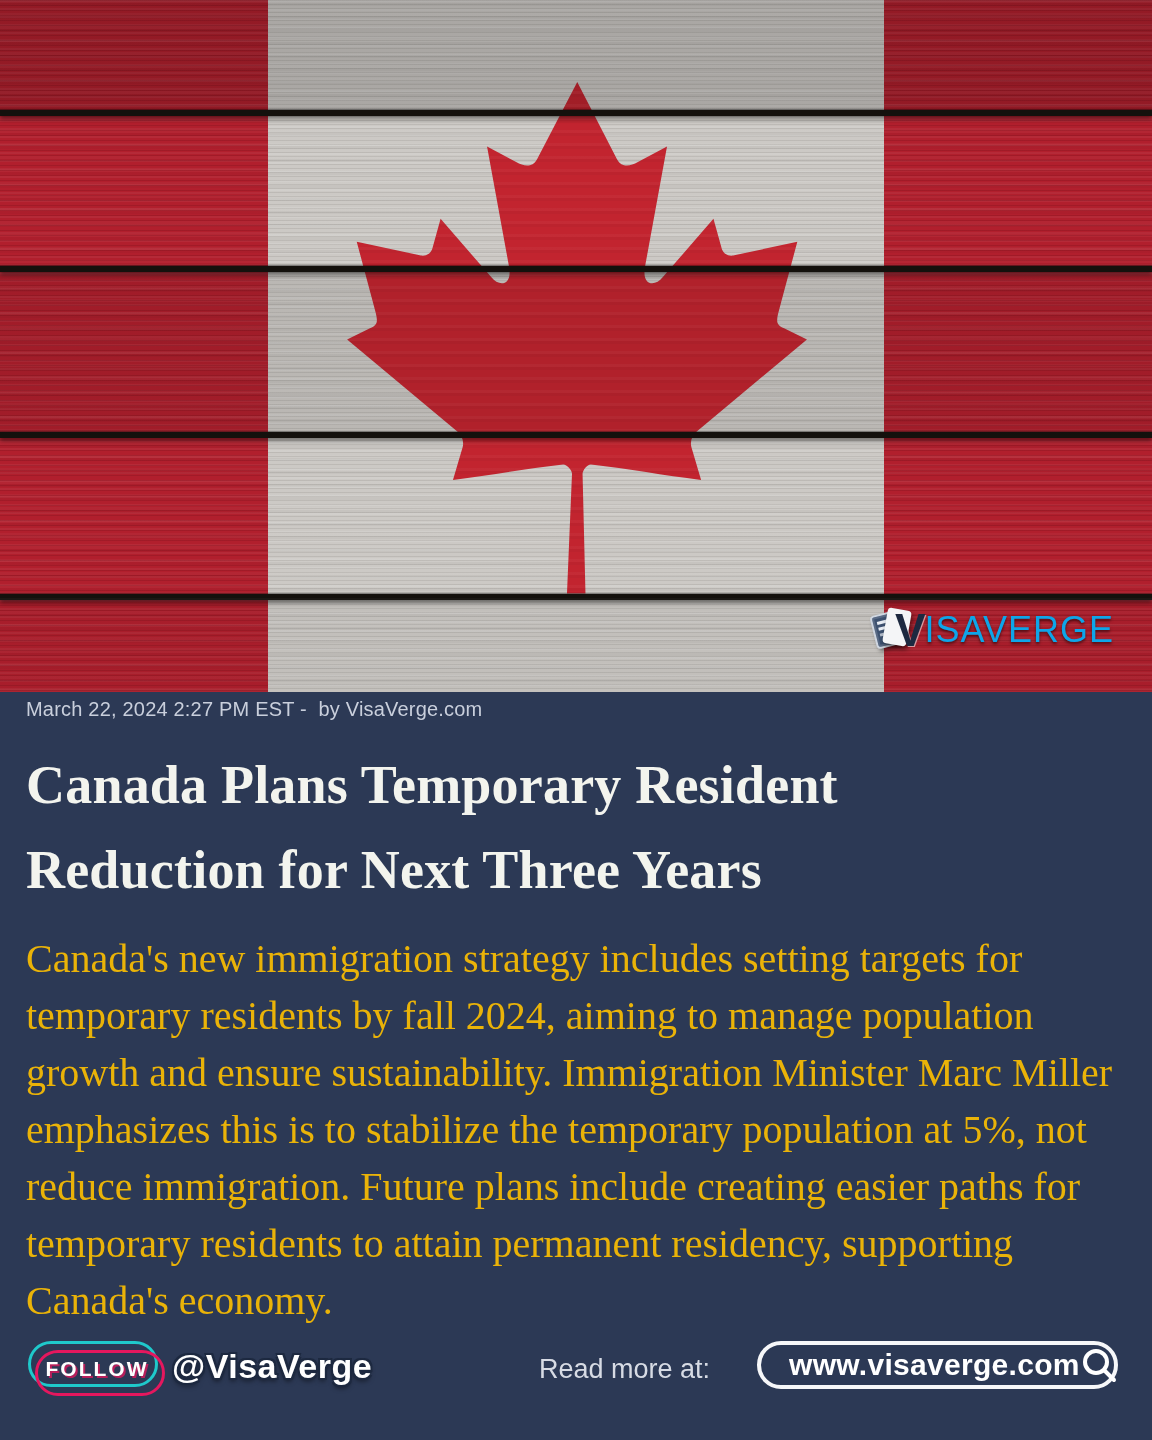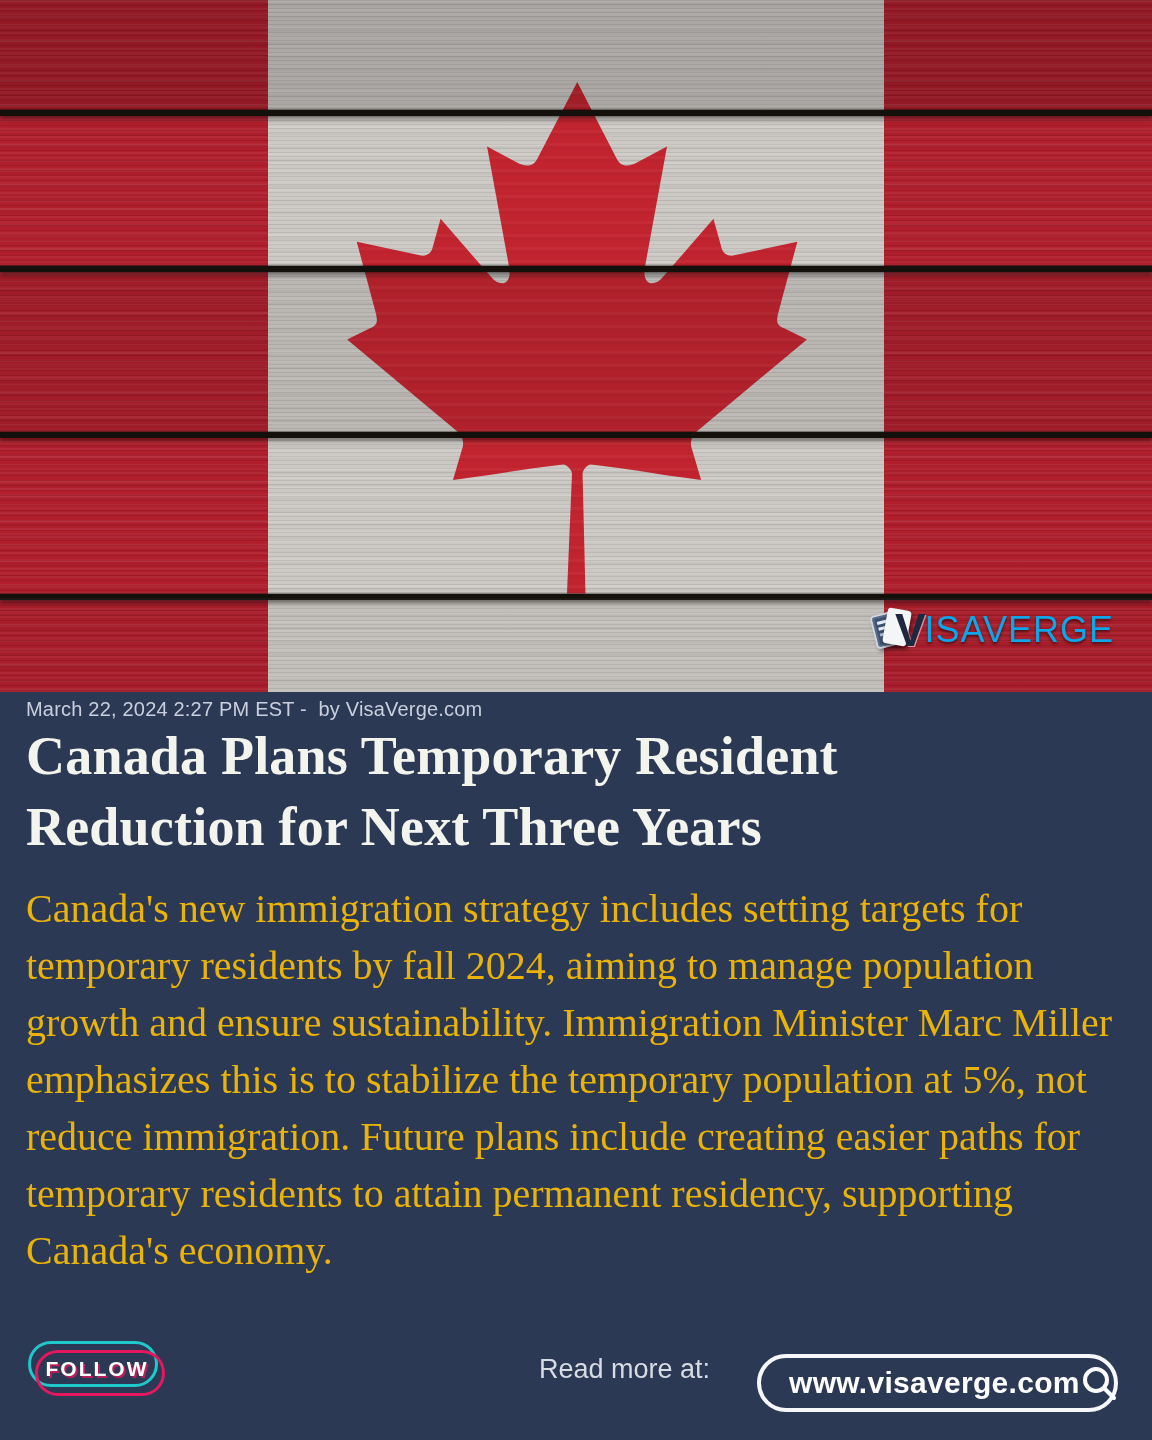--- a/index.html
+++ b/index.html
@@ -61,21 +61,21 @@
     margin-left:-18px; position:relative; z-index:2; letter-spacing:-2px;
     text-shadow:1px 1px 0 rgba(255,255,255,.55); }
   .logo-rest { font-weight:400; font-size:36px; letter-spacing:1px; color:#0ea5e9;
     position:relative; z-index:2; margin-left:1px;
     text-shadow:0 2px 3px rgba(0,0,0,.55); }
 
   
   .content { position:absolute; left:0; top:692px; width:1152px; padding:6px 30px 0 26px; }
   .meta { font-size:20px; color:#c9cfdc; white-space:pre; letter-spacing:.2px; }
   .title { font-family:"Liberation Serif", serif; font-weight:700; color:#f3f4ee;
-    font-size:54px; line-height:71px; max-width:960px; letter-spacing:.2px; }
+    font-size:54px; line-height:85px; max-width:960px; margin-top:22px; letter-spacing:.2px; }
   .body-text { font-family:"Liberation Serif", serif; font-weight:400; color:#eab308;
     font-size:40px; line-height:57px; margin-top:17px; max-width:1096px; }
 
   
   .footer { position:absolute; left:0; top:1338px; width:1152px; height:72px; }
 
   .follow-btn { position:absolute; left:32px; top:8px; width:130px; height:46px; cursor:pointer; }
   .follow-outline { position:absolute; inset:0; border-radius:24px; border:3px solid transparent; }
   .follow-outline.cyan { border-color:#1fc9cb; transform:translate(-4px,-5px); }
   .follow-outline.pink { border-color:#e5175e; transform:translate(3px,4px); }
@@ -84,21 +84,21 @@
     text-shadow:2px 2px 0 rgba(229,23,94,.75);text-align:center; }
 
   .handle { position:absolute; left:172px; top:9px; font-size:34px; font-weight:700; color:#ffffff;
     text-shadow:
       -2px -2px 0 #1d2940, 2px -2px 0 #1d2940, -2px 2px 0 #1d2940, 2px 2px 0 #1d2940,
       0 3px 5px rgba(0,0,0,.6);
     letter-spacing:.5px; cursor:pointer; }
 
   .read-more { position:absolute; right:442px; top:16px; font-size:27px; color:#d7dbe4;text-align:right; }
 
-  .url-pill { position:absolute; right:34px; top:16px; width:361px; height:58px;
+  .url-pill { position:absolute; right:34px; top:3px; width:361px; height:48px;
     border:4px solid #f6f7f9; border-radius:30px; display:flex; align-items:center;
     padding:0 14px 0 28px; cursor:pointer; }
   .url-text { font-size:30px; font-weight:700; color:#ffffff; letter-spacing:.3px; flex:1; }
   .search-icon { width:38px; height:38px; flex:0 0 auto; }
 </style>
 </head>
 <body style="background: rgb(44, 57, 85);">
 
 <div class="canvas">
 
@@ -136,20 +136,21 @@
     <p class="body-text">Canada's new immigration strategy includes setting targets for temporary residents by fall 2024, aiming to manage population growth and ensure sustainability. Immigration Minister Marc Miller emphasizes this is to stabilize the temporary population at 5%, not reduce immigration. Future plans include creating easier paths for temporary residents to attain permanent residency, supporting Canada's economy.</p>
   </div>
 
   <div class="footer">
     <div class="follow-btn">
       <span class="follow-outline cyan"></span>
       <span class="follow-outline pink"></span>
       <span class="follow-label">FOLLOW</span>
     </div>
 
+    <div class="handle">@VisaVerge</div>
 
     <div class="read-more">Read more at:</div>
 
     <div class="url-pill">
       <span class="url-text">www.visaverge.com</span>
       <svg class="search-icon" viewBox="0 0 38 38" aria-hidden="true">
         <circle cx="16" cy="16" r="11" fill="none" stroke="#ffffff" stroke-width="4"></circle>
         <line x1="24.5" y1="24.5" x2="34" y2="34" stroke="#ffffff" stroke-width="4" stroke-linecap="round"></line>
       </svg>
     </div>

